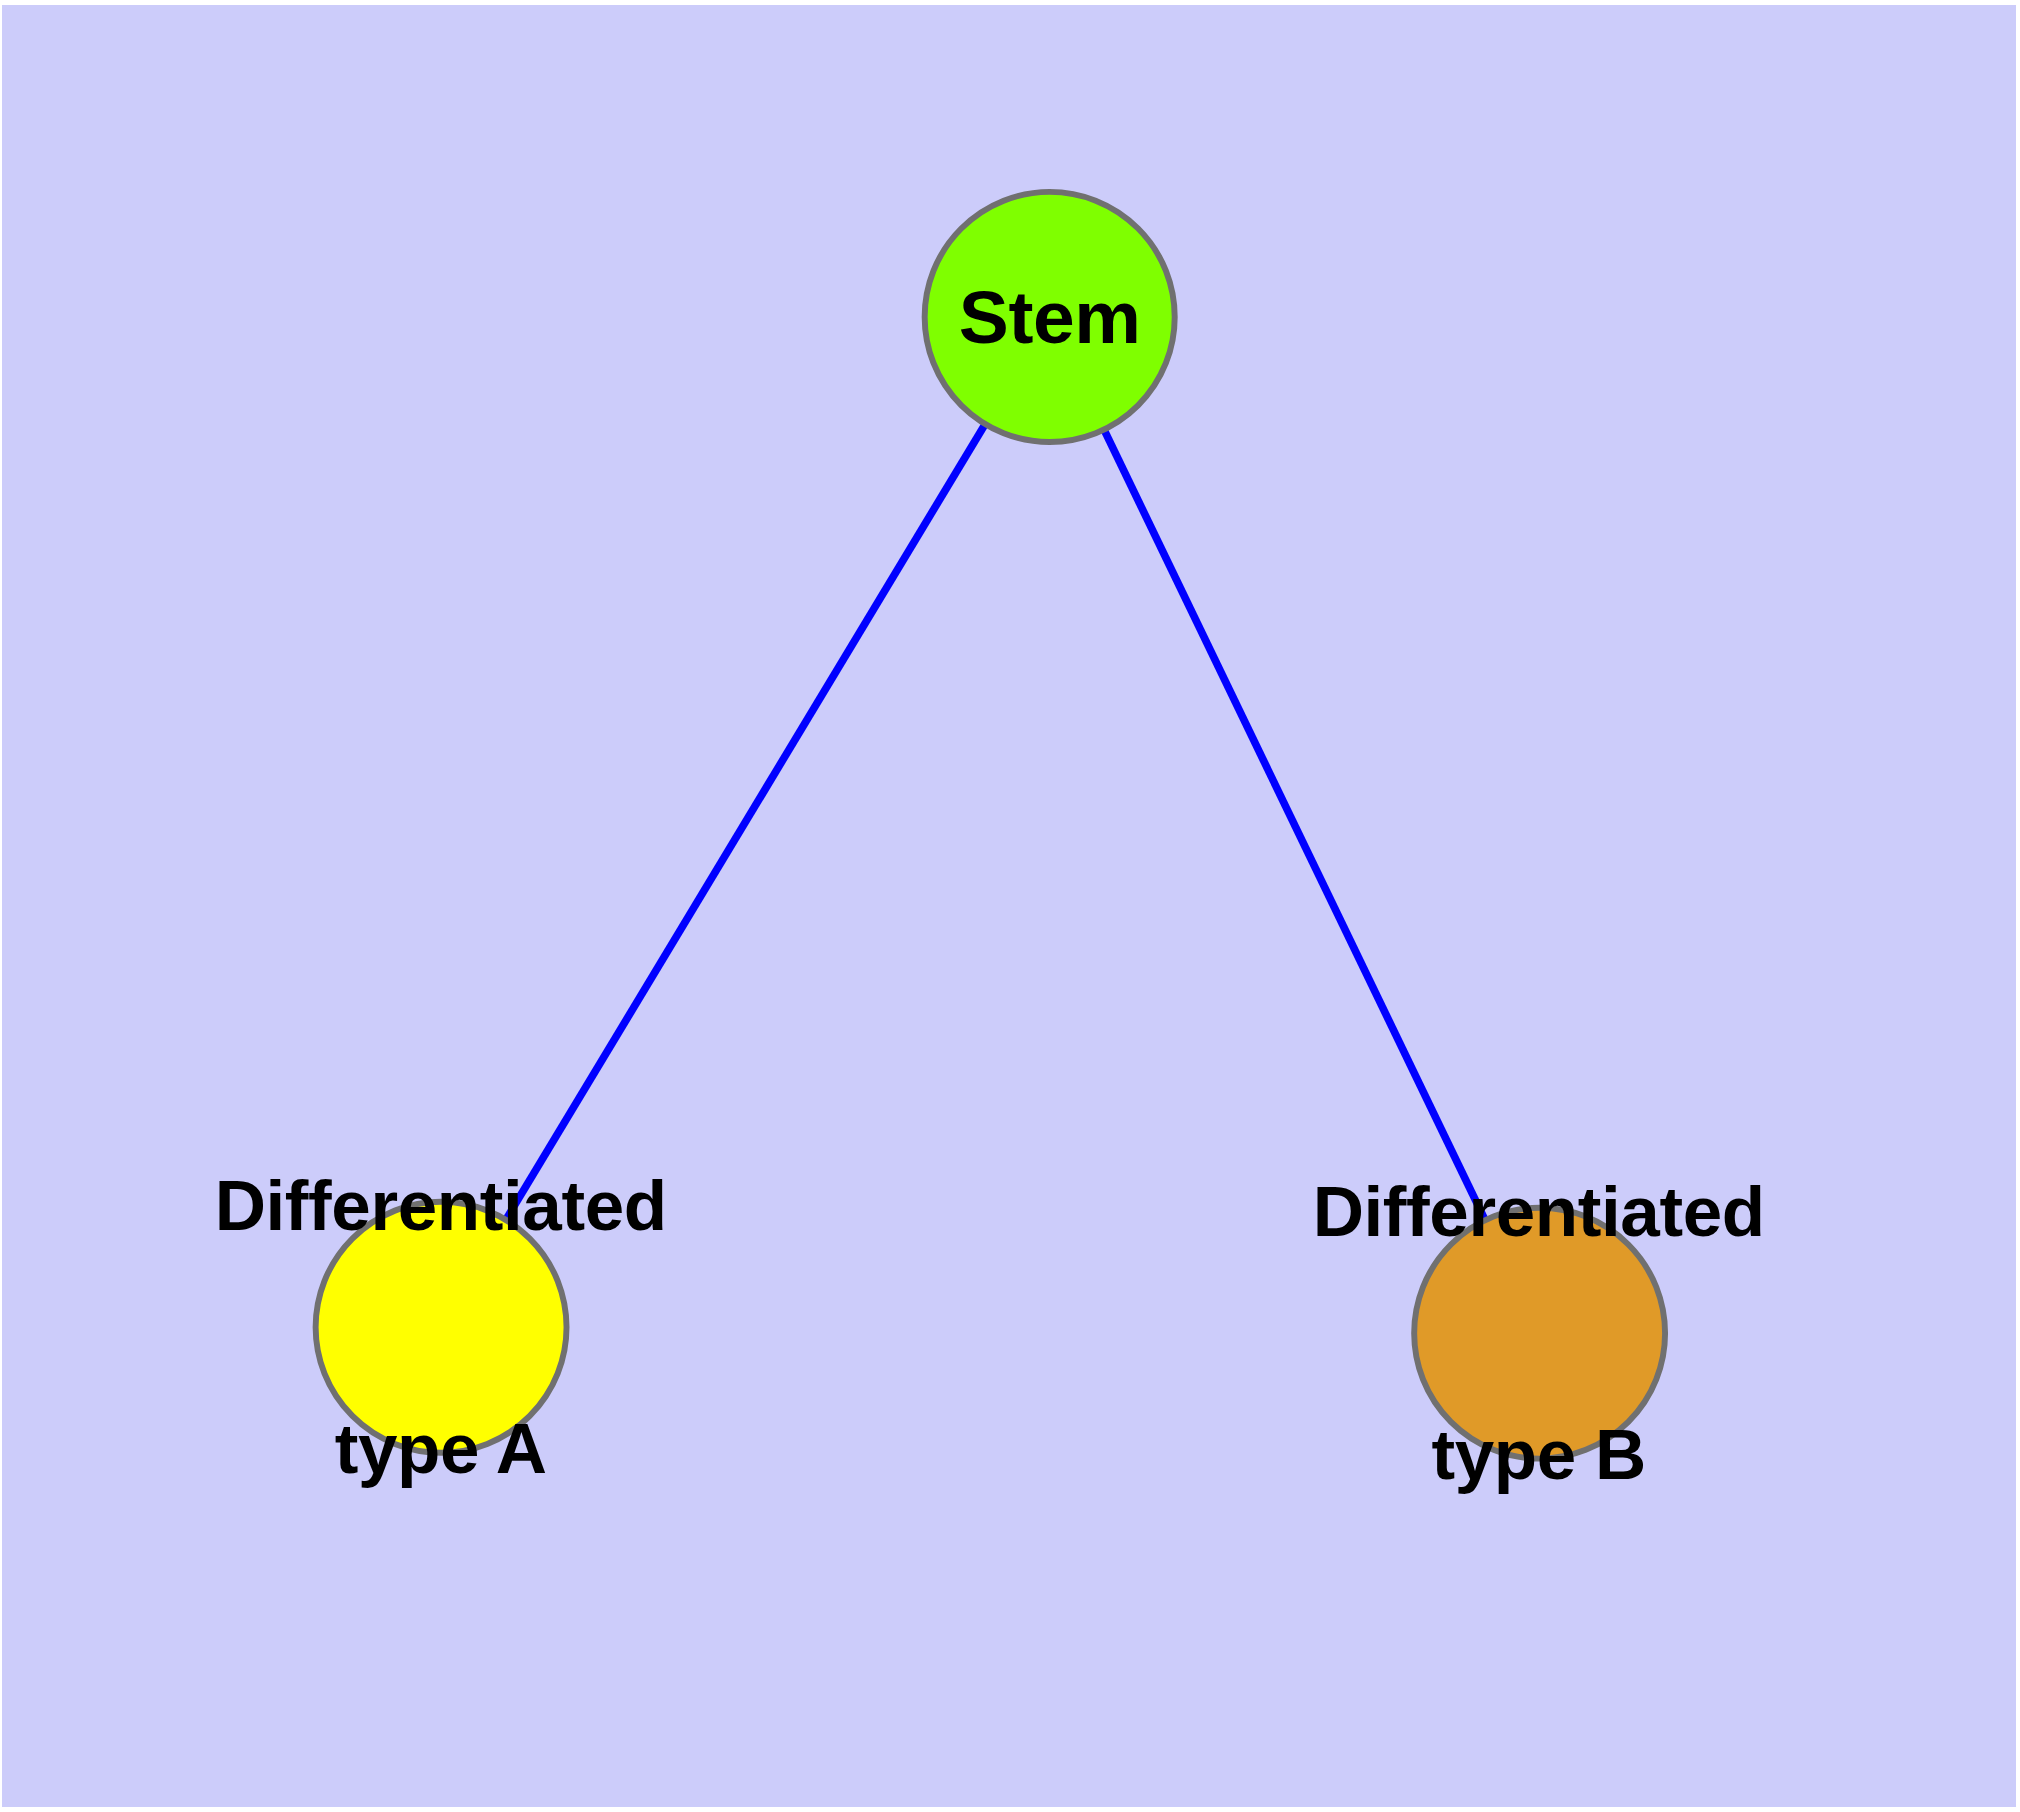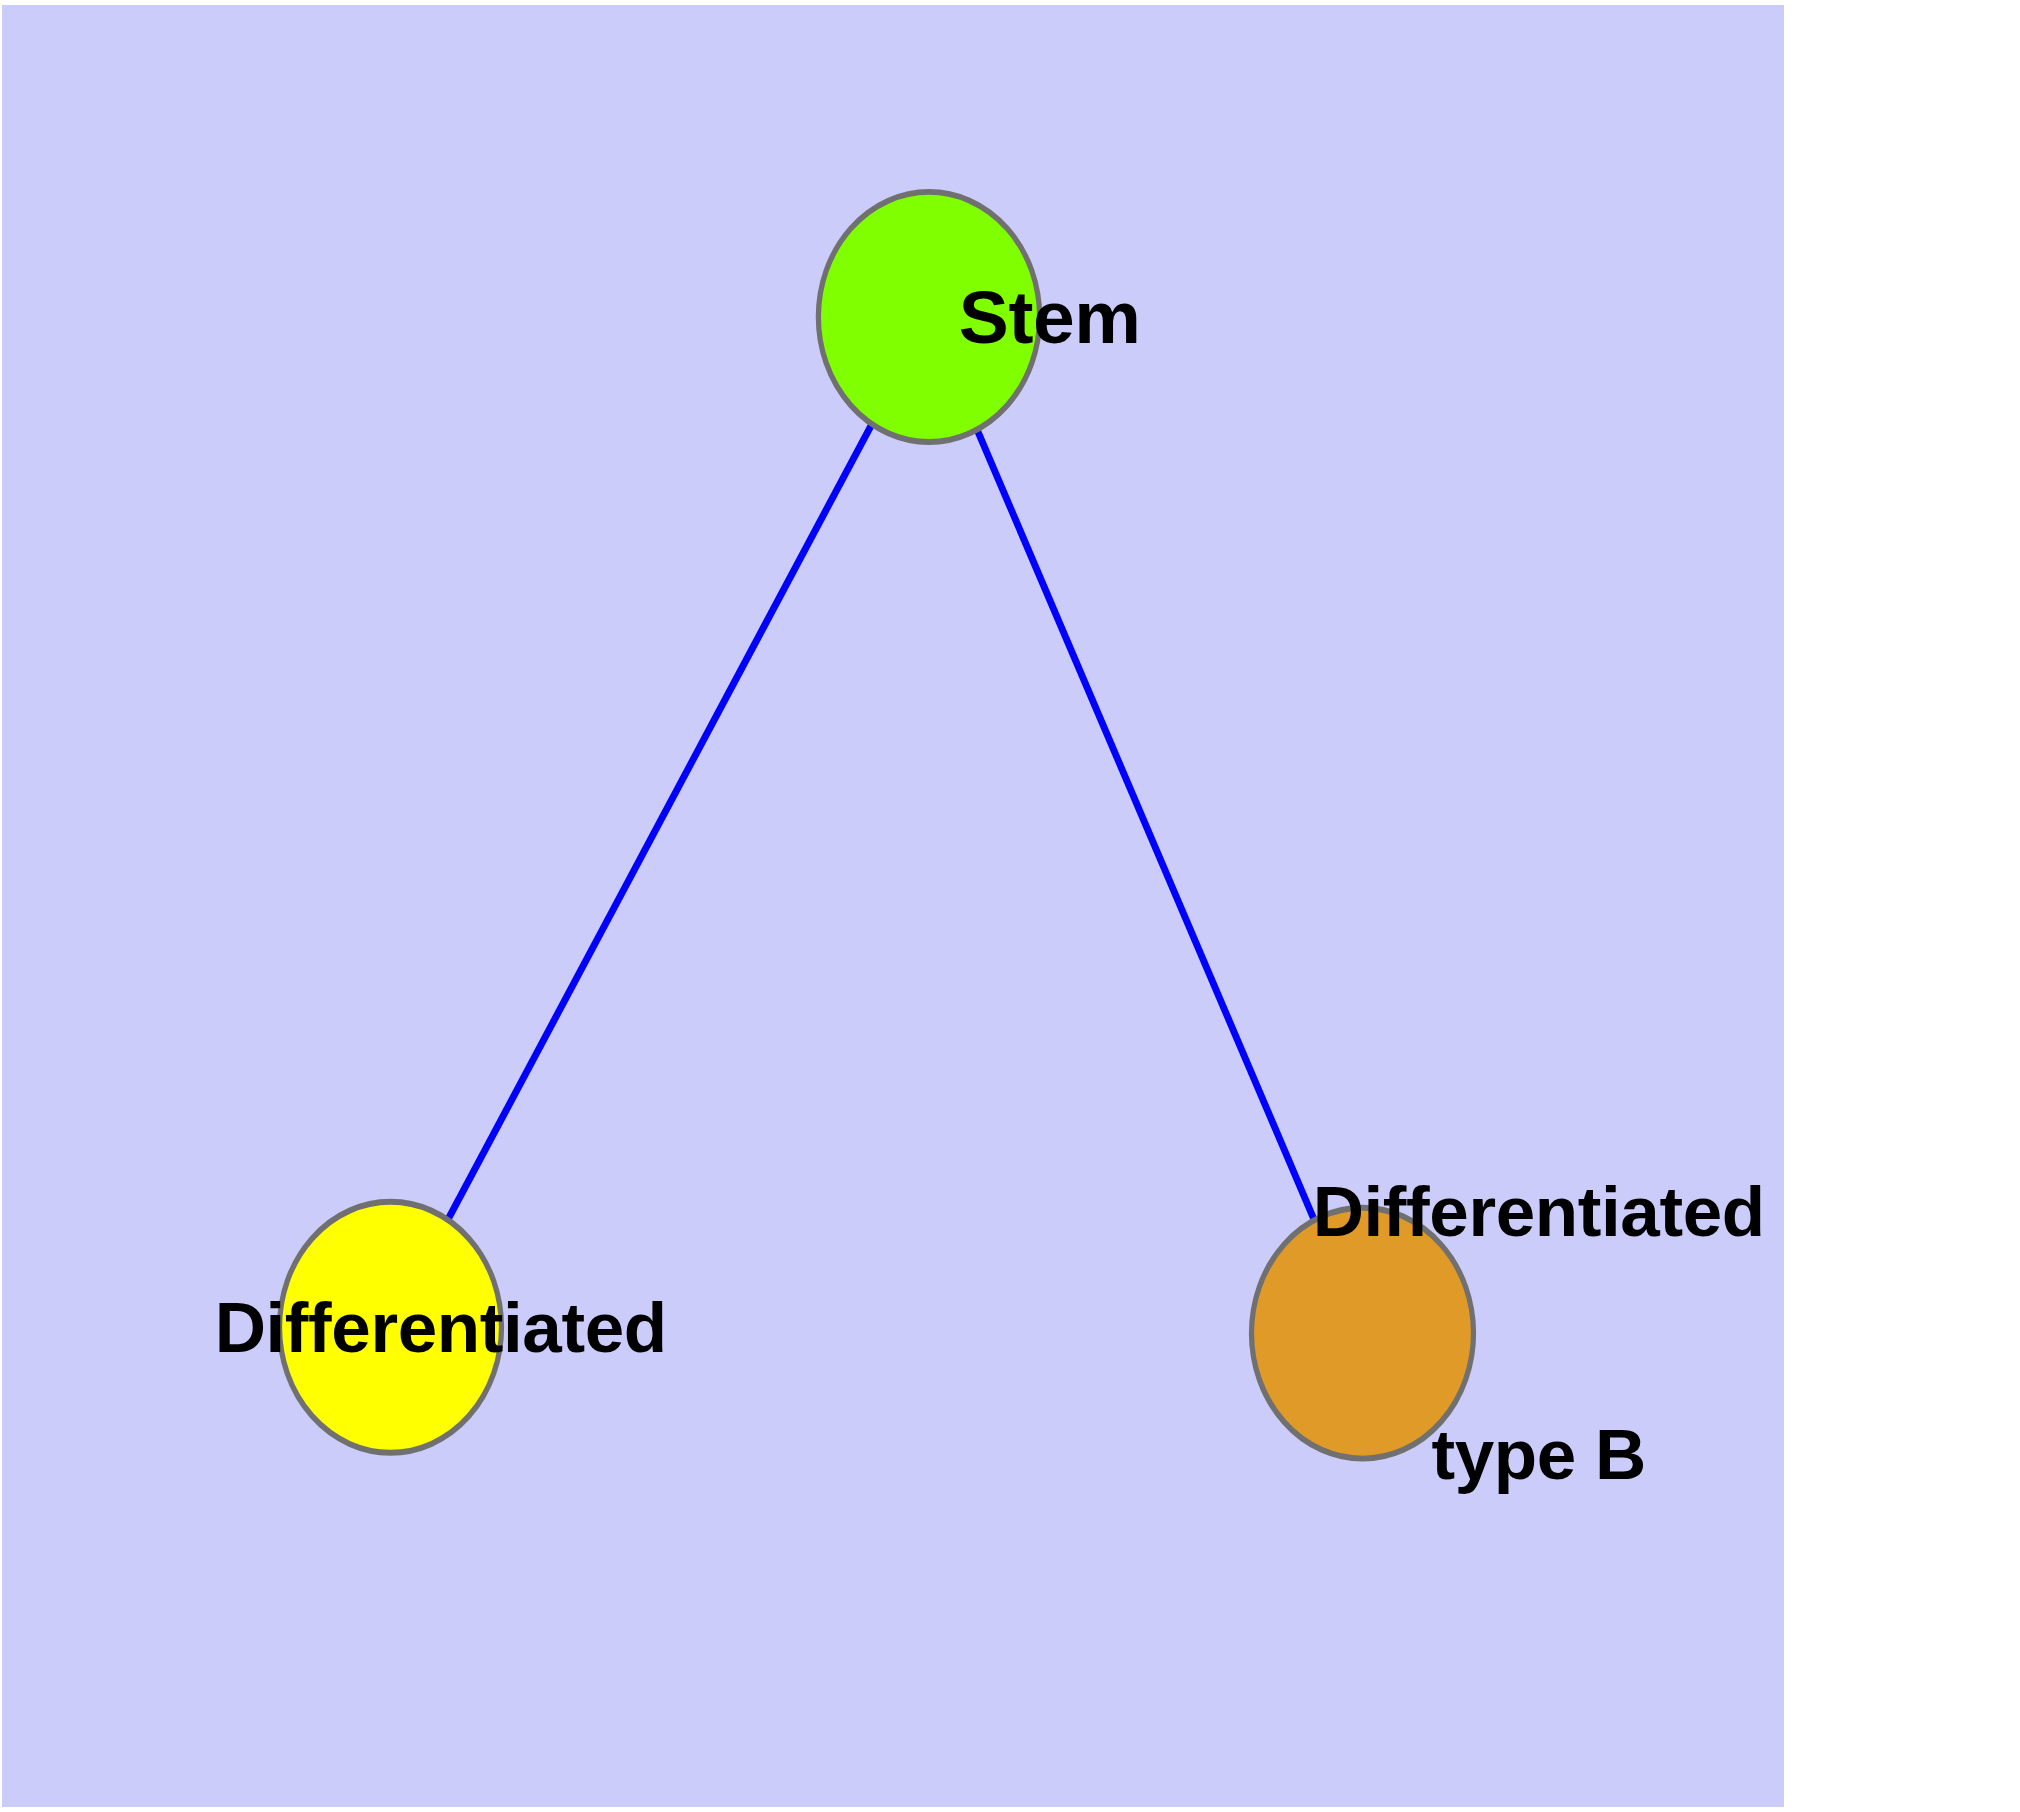--- a/index.html
+++ b/index.html
@@ -13,21 +13,21 @@
     width: 2021px;
     height: 1812px;
     background: #ffffff;
     overflow: hidden;
     font-family: "Liberation Sans", "DejaVu Sans", sans-serif;
   }
   #plot-area {
     position: absolute;
     left: 1.7px;
     top: 5.1px;
-    width: 1782px;
+    width: 2014px;
     height: 1802px;
     background: #ccccfa;
   }
   #graph-svg {
     position: absolute;
     left: 0;
     top: 0;
     width: 100%;
     height: 100%;
     display: block;
@@ -63,20 +63,21 @@
         <circle cx="1236" cy="368" r="147.5" fill="#7fff00" stroke="#707070" stroke-width="7"></circle>
         <circle cx="518" cy="1560" r="148" fill="#ffff00" stroke="#707070" stroke-width="7"></circle>
         <circle cx="1814" cy="1567" r="148" fill="#e09a28" stroke="#707070" stroke-width="7"></circle>
       </g>
     </svg>
 
     <div class="node-label" style="left: 1048px; top: 312px; color: rgb(0, 0, 0); font-size: 75px;">Stem</div>
 
     <div class="node-label" style="left:439px; top:1322px;">
       <div>Differentiated</div>
+      <div>type A</div>
     </div>
 
     <div class="node-label" style="left:1537px; top:1328px;">
       <div>Differentiated</div>
       <div>type B</div>
     </div>
 
   </div>
 </div>
 

